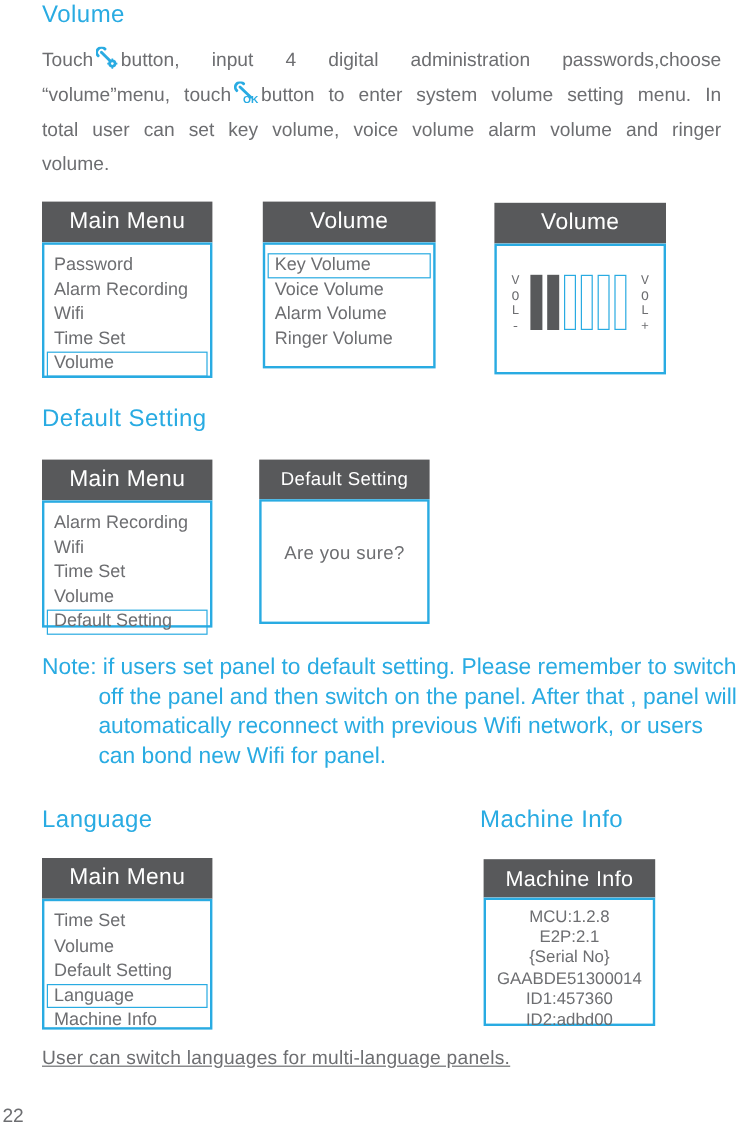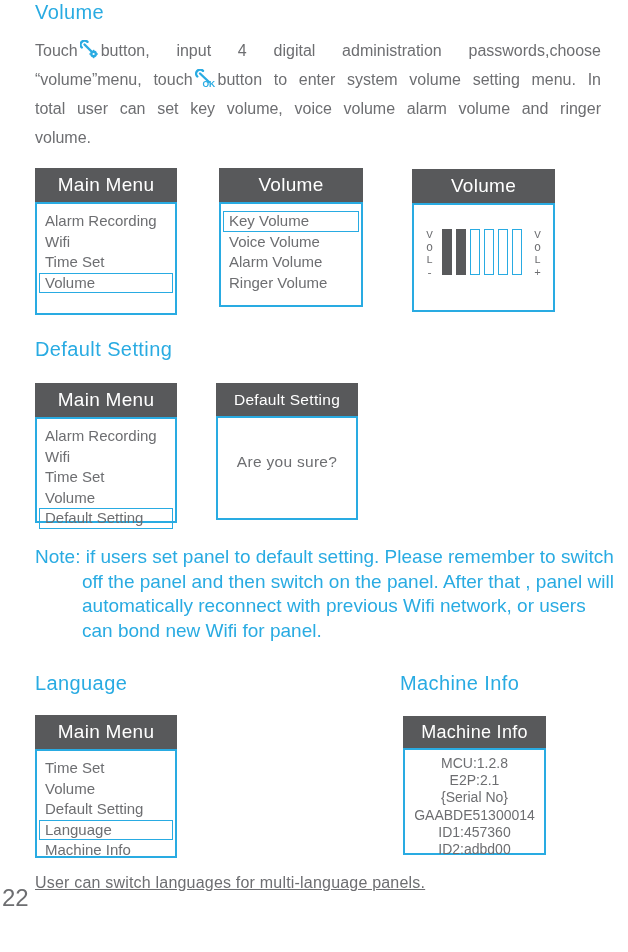--- a/index.html
+++ b/index.html
@@ -65,21 +65,21 @@
   .note{
     position:absolute;left:35px;top:545px;width:582px;
     color:var(--accent);font-size:19px;line-height:24.5px;
     padding-left:47px;text-indent:-47px;
   }
   .footer-text{
     position:absolute;left:35px;top:874px;color:var(--body-text);
     font-size:16px;letter-spacing:.2px;text-decoration:underline;
   }
   .page-number{
-    position:absolute;left:2px;top:884px;color:var(--body-text);font-size:24px;
+    position:absolute;left:2px;top:922px;color:var(--body-text);font-size:16px;
   }
 </style>
 </head>
 <body>
 
 <div class="page">
 
   <h2 class="sec-heading" style="left:35px;top:0px;">Volume</h2>
 
   <p class="intro"><span>Touch</span><span class="inline-icon"><svg width="19" height="19" viewBox="0 0 19 19">
@@ -99,20 +99,21 @@
           <g stroke="#29ABE2" stroke-width="2.4" fill="none" stroke-linecap="round">
             <path d="M5 4.5 L14 13"></path>
             <path d="M8 1.8 A4 4 0 1 0 2.3 7.5"></path>
           </g>
           <text x="7.5" y="18" font-size="8.5" font-weight="bold" fill="#29ABE2" font-family="Liberation Sans, sans-serif">OK</text>
         </svg></span><span>button to enter system volume setting menu. In total user can set key volume, voice volume alarm volume and ringer volume.</span></p>
 
   <div class="screen" style="left:35px;top:168px;width:142px;">
     <div class="screen-header">Main Menu</div>
     <ul class="screen-body screen-list" style="height:113px;">
+      <li>Password</li>
       <li>Alarm Recording</li>
       <li>Wifi</li>
       <li>Time Set</li>
       <li class="selected">Volume</li>
     </ul>
   </div>
 
   <div class="screen" style="left:219px;top:168px;width:144px;">
     <div class="screen-header">Volume</div>
     <ul class="screen-body screen-list" style="height:105px;">

